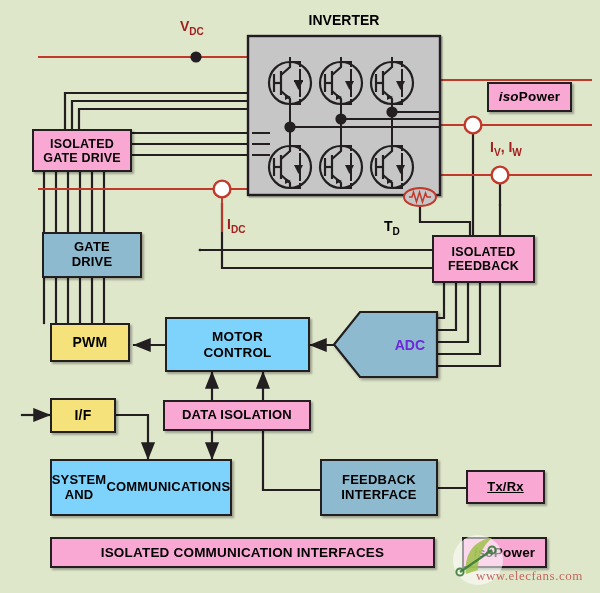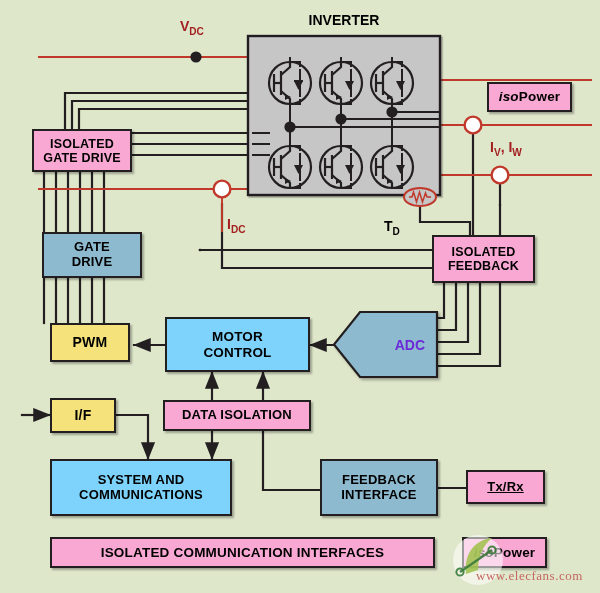--- a/index.html
+++ b/index.html
@@ -331,21 +331,21 @@
   </div>
 
   <div class="blk green" style="left:163px;top:400px;width:148px;height:31px;font-size:13px;">
     <span>DATA ISOLATION</span>
   </div>
 
   <div class="blk yellow" style="left:50px;top:398px;width:66px;height:35px;font-size:14px;">
     <span>I/F</span>
   </div>
 
-  <div class="blk ltblue" style="left:50px;top:459px;width:182px;height:57px;font-size:13px;flex-direction:column;">
+  <div class="blk ltblue" style="left:50px;top:459px;width:182px;height:57px;font-size:13px;flex-direction:row;">
     <span>SYSTEM AND</span>
     <span>COMMUNICATIONS</span>
   </div>
 
   <div class="blk blue" style="left:320px;top:459px;width:118px;height:57px;font-size:13px;flex-direction:column;">
     <span>FEEDBACK</span>
     <span>INTERFACE</span>
   </div>
 
   <div class="blk green" style="left:466px;top:470px;width:79px;height:34px;font-size:13px;text-decoration:underline;">

